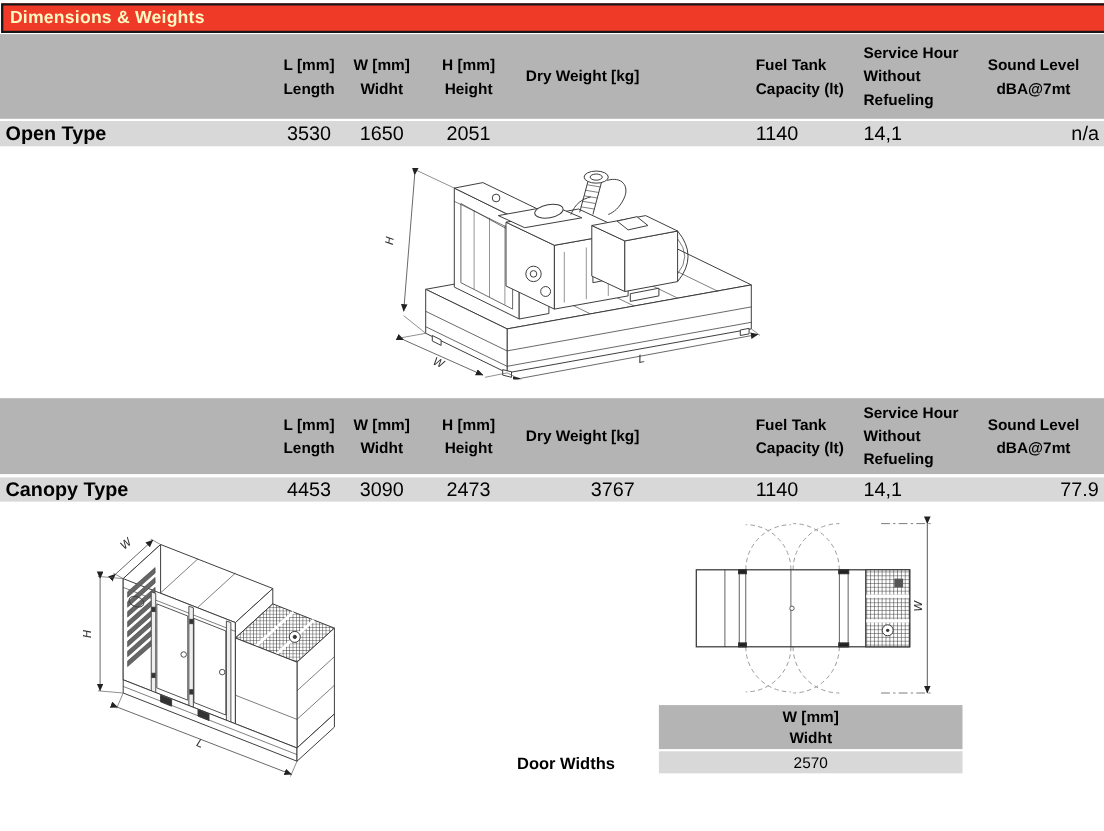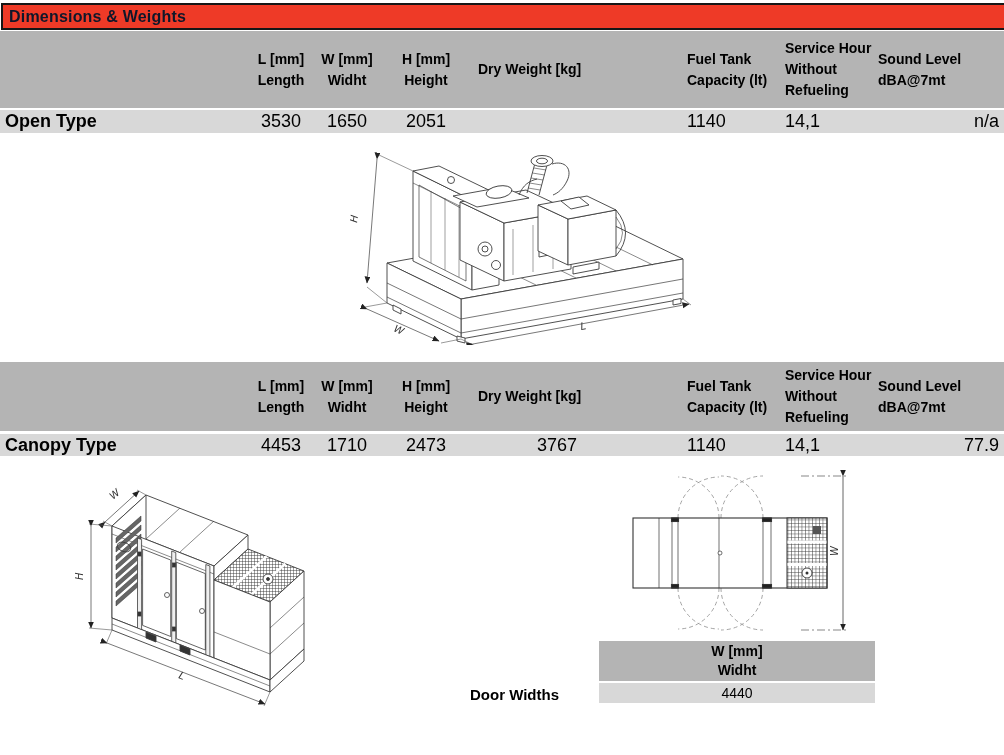--- a/index.html
+++ b/index.html
@@ -3,21 +3,21 @@
 <meta charset="utf-8">
 <style>
   html,body{margin:0;padding:0;background:#fff;}
   .page{position:relative;width:1004px;height:755px;background:#fff;overflow:hidden;
         font-family:"Liberation Sans",sans-serif;color:#000;}
 
   
   .title-bar{position:absolute;left:1px;top:3px;width:997px;height:23px;
              background:#ee3a27;border:2px solid #161616;
              display:flex;align-items:center;padding-left:6px;}
-  .title-bar span{color:#0f172a;font-weight:bold;font-size:16px;letter-spacing:.2px;}
+  .title-bar span{color:#fef9c3;font-weight:bold;font-size:16px;letter-spacing:.2px;}
 
   
   .thead{position:absolute;left:0;width:1004px;background:#b4b4b4;}
   #t1-head{top:31px;height:77px;}
   #t2-head{top:362px;height:69px;}
   .trow{position:absolute;left:0;width:1004px;background:#d8d8d8;}
   #t1-row{top:110px;height:23px;}
   #t2-row{top:434px;height:22px;}
 
   .hcell{position:absolute;top:0;height:100%;display:flex;flex-direction:column;
@@ -27,21 +27,21 @@
   .rcell.right{justify-content:flex-end;padding-right:2px;box-sizing:border-box;}
   .rcell.bold{font-weight:bold;}
 
   .cl-label{left:5px;width:230px;text-align:left;}
   .cl-len{left:242px;width:78px;text-align:center;}
   .cl-wid{left:308px;width:78px;text-align:center;}
   .cl-hei{left:384px;width:84px;text-align:center;}
   .cl-dry{left:478px;width:158px;text-align:left;}
   .cl-fuel{left:687px;width:118px;text-align:left;}
   .cl-svc{left:785px;width:112px;text-align:left;}
-  .cl-snd{left:878px;width:123px;}
+  .cl-snd{left:878px;width:123px;text-align:center;}
 
   
   .drawing{position:absolute;}
   #open-drawing{left:333px;top:137px;width:362px;height:208px;}
   #canopy-drawing{left:62px;top:462px;width:300px;height:278px;}
   #plan-drawing{left:595px;top:460px;width:262px;height:178px;}
   svg{display:block;}
   svg text{font-family:"DejaVu Sans",sans-serif;font-style:italic;font-size:10px;fill:#333;}
 
   
@@ -197,21 +197,21 @@
     </div>
     <div class="hcell cl-snd">
       <div>Sound Level</div>
       <div>dBA@7mt</div>
     </div>
   </div>
 
   <div class="trow" id="t2-row">
     <div class="rcell bold cl-label">Canopy Type</div>
     <div class="rcell center cl-len">4453</div>
-    <div class="rcell center cl-wid">1710</div>
+    <div class="rcell center cl-wid">3090</div>
     <div class="rcell center cl-hei">2473</div>
     <div class="rcell center cl-dry">3767</div>
     <div class="rcell cl-fuel">1140</div>
     <div class="rcell cl-svc">14,1</div>
     <div class="rcell right cl-snd">77.9</div>
   </div>
 
   <div class="drawing" id="canopy-drawing">
     <svg viewBox="0 0 300 278" width="300" height="278">
       <defs>
@@ -333,16 +333,16 @@
       <text x="243" y="96" transform="rotate(-90 243 96)">W</text>
     </svg>
   </div>
 
   <div id="door-label">Door Widths</div>
   <div id="door-head">
     <div>W [mm]</div>
     <div>Widht</div>
   </div>
   <div id="door-row">
-    <span>4440</span>
+    <span>2570</span>
   </div>
 
 </div>
 
 </body></html>

